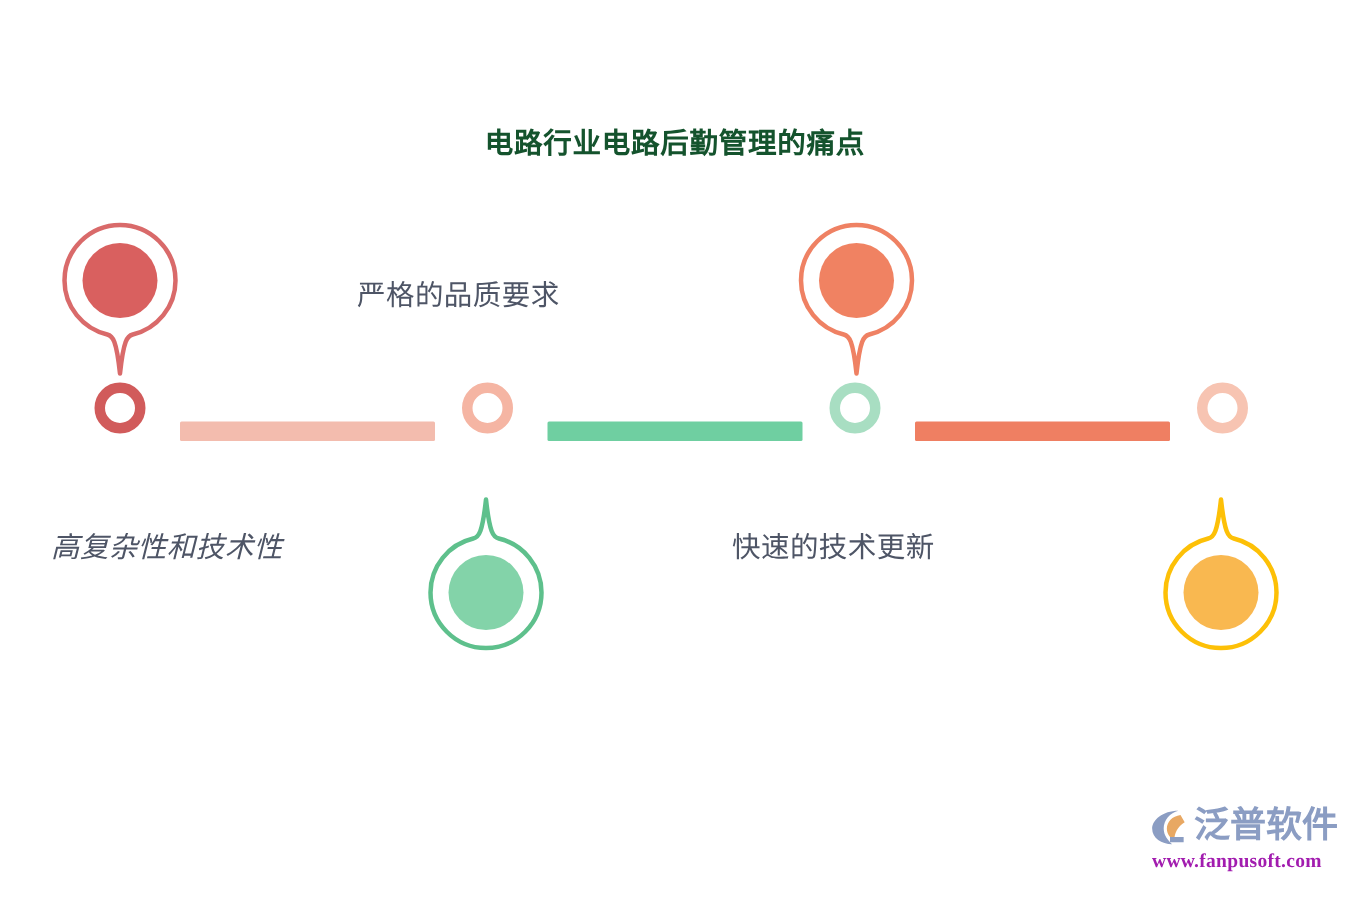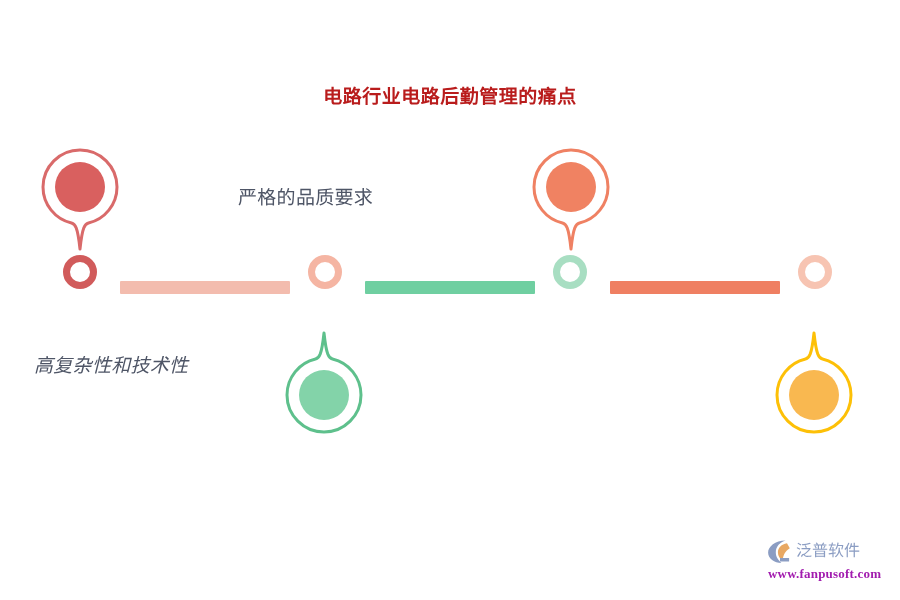--- a/index.html
+++ b/index.html
@@ -23,21 +23,21 @@
 
   
   .title {
     position: absolute;
     left: 0;
     top: 83px;
     width: 900px;
     text-align: center;
     font-size: 19px;
     font-weight: bold;
-    color: #b91c1c;
+    color: #14532d;
     letter-spacing: 0.5px;
     line-height: 28px;
     white-space: nowrap;
   }
 
   
   .rail {
     position: absolute;
     left: 0;
     top: 255px;
@@ -96,22 +96,22 @@
     display: flex;
     align-items: center;
     height: 30px;
   }
   .logo-mark {
     width: 28px;
     height: 28px;
     flex: 0 0 28px;
   }
   .logo-word {
-    font-size: 16px;
-    font-weight: normal;
+    font-size: 24px;
+    font-weight: bold;
     color: #8b9dc3;
     letter-spacing: 0px;
     line-height: 28px;
     margin-left: 2px;
     white-space: nowrap;
   }
   .logo-url {
     position: absolute;
     left: 2px;
     top: 30px;
@@ -168,20 +168,21 @@
     <svg width="78" height="104" viewBox="0 0 78 104">
         <g transform="translate(0,104) scale(1,-1)">
           <path d="M39,2 C18.6,2 2,18.6 2,39 C2,56.5 14.2,71.2 30.5,75.0 C34.2,75.9 36.6,78.8 39,101 C41.4,78.8 43.8,75.9 47.5,75.0 C63.8,71.2 76,56.5 76,39 C76,18.6 59.4,2 39,2 Z" fill="none" stroke="#fdc007" stroke-width="3" stroke-linejoin="round"></path>
           <circle cx="39" cy="39" r="25" fill="#f9b850"></circle>
         </g>
       </svg>
   </div>
 
   <div class="pin-label" style="left: 238px; top: 185px;">严格的品质要求</div>
   <div class="pin-label" style="left: 34px; top: 353px; font-style: italic;">高复杂性和技术性</div>
+  <div class="pin-label" style="left: 488px; top: 353px;">快速的技术更新</div>
 
   <div class="logo">
     <div class="logo-row">
       <svg class="logo-mark" viewBox="0 0 40 40">
         <path d="M28 5 C13 5 3 14 3 22 C3 31 12 37 22 37 C18 33 14 29 14 22 C14 14 20 7 28 5 Z" fill="#8b9dc3"></path>
         <path d="M30 9 C22 10 17 16 17 22 C17 27 20 31 24 34 C24 27 27 20 34 16 Z" fill="#e8a863"></path>
         <path d="M20 30 L33 30 L33 35 L20 35 Z" fill="#8b9dc3"></path>
       </svg>
       <div class="logo-word">泛普软件</div>
     </div>

